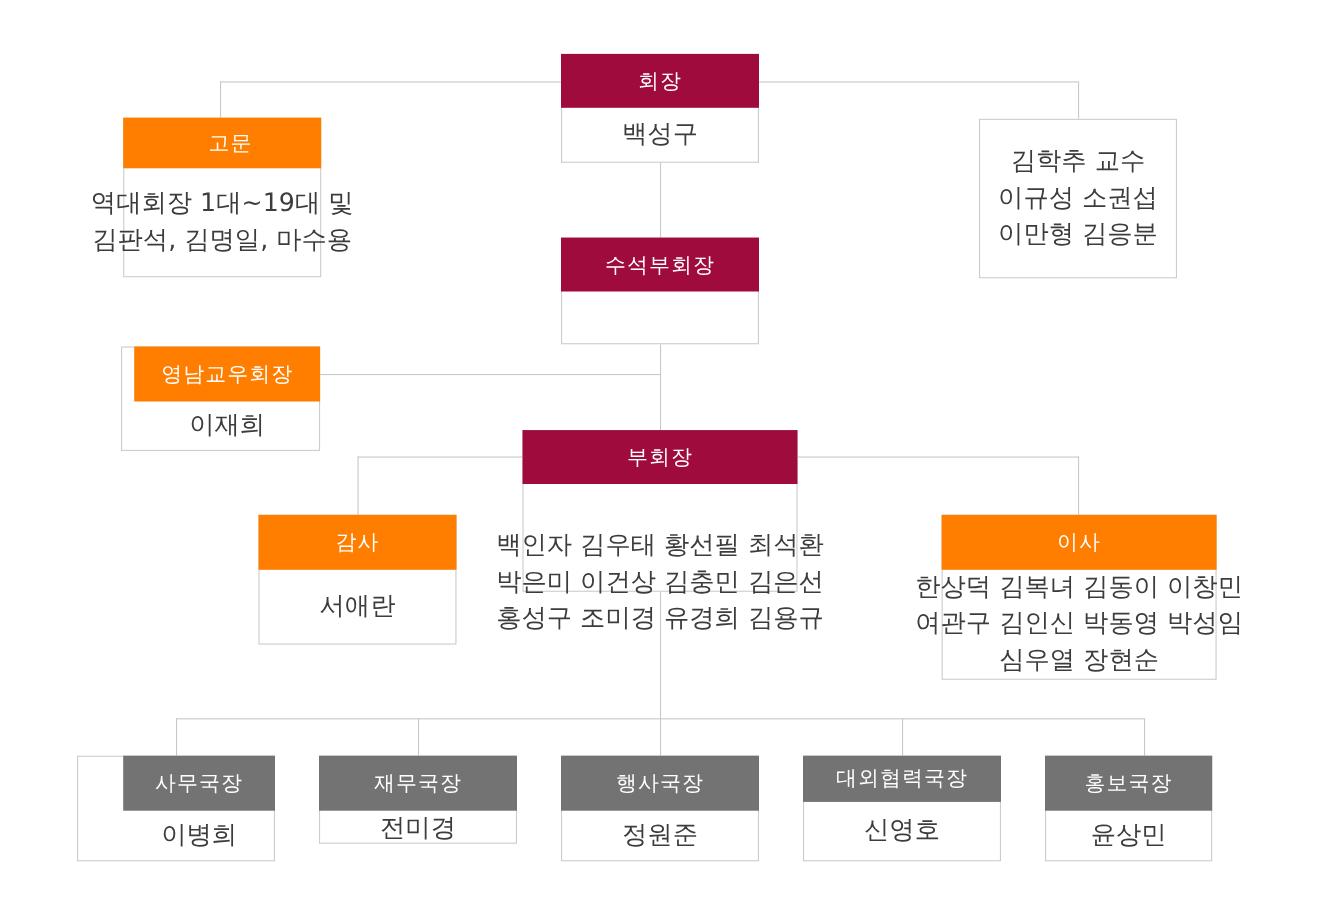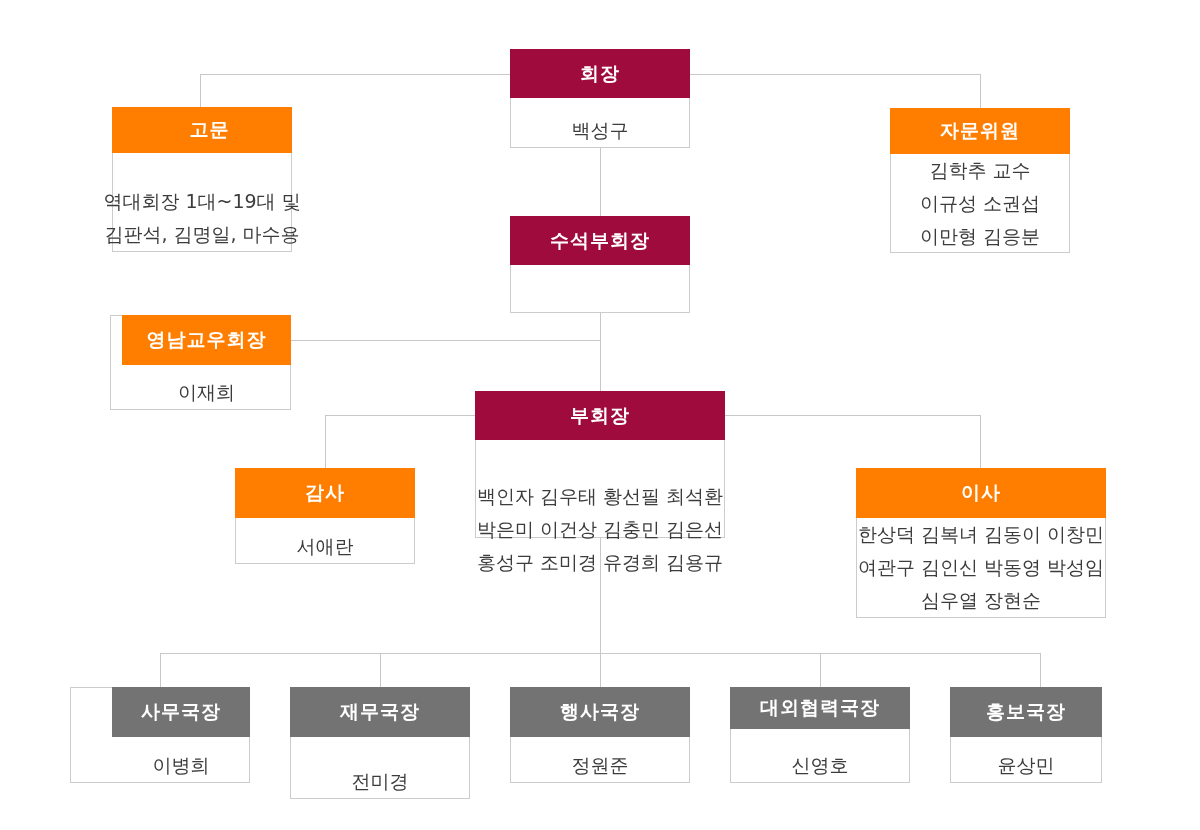--- a/index.html
+++ b/index.html
@@ -28,36 +28,36 @@
     flex-direction: column;
     text-align: center;
   }
   .box-header {
     margin: -1px -1px 0 -1px;
     flex: 0 0 auto;
     display: flex;
     align-items: center;
     justify-content: center;
     color: #ffffff;
-    font-weight: bold;
+    font-weight: normal;
     font-size: 19px;
     letter-spacing: 1px;
     text-align: center;
   }
   .maroon .box-header { background: var(--maroon, #9e0b3c); }
   .orange .box-header { background: var(--orange, #ff7e00); }
   .gray   .box-header { background: var(--gray, #737373); }
   .box-body {
     flex: 1 1 auto;
     display: flex;
     flex-direction: column;
     align-items: center;
-    justify-content: flex-end;
+    justify-content: center;
     color: #3c3c3c;
-    font-size: 19px;
+    font-size: 23px;
     line-height: 33px;
     white-space: nowrap;
   }
 </style>
 </head>
 <body>
 
 <div class="canvas">
 
   <div class="line" style="left:200px; top:74px;  width:310px; height:1px;"></div>
@@ -87,21 +87,20 @@
 
   <div class="box orange" style="left:112px; top:107px; width:180px; height:145px;">
     <div class="box-header" style="height:46px;padding-left:15px;">고문</div>
     <div class="box-body">
       <div>역대회장 1대~19대 및</div>
       <div>김판석, 김명일, 마수용</div>
     </div>
   </div>
 
   <div class="box orange" style="left:890px; top:108px; width:180px; height:145px;">
-    <div class="box-header" style="height:46px;">자문위원</div>
     <div class="box-body">
       <div>김학추 교수</div>
       <div>이규성 소권섭</div>
       <div>이만형 김응분</div>
     </div>
   </div>
 
   <div class="box maroon" style="left:510px; top:216px; width:180px; height:97px;">
     <div class="box-header" style="height:49px;">수석부회장</div>
     <div class="box-body"></div>
@@ -116,21 +115,21 @@
 
   <div class="box maroon" style="left:475px; top:391px; width:250px; height:147px;gap:40px;">
     <div class="box-header" style="height:49px;">부회장</div>
     <div class="box-body">
       <div>백인자 김우태 황선필 최석환</div>
       <div>박은미 이건상 김충민 김은선</div>
       <div>홍성구 조미경 유경희 김용규</div>
     </div>
   </div>
 
-  <div class="box orange" style="left:235px; top:468px; width:180px; height:96px;">
+  <div class="box orange" style="left:235px; top:468px; width:180px; height:118px;">
     <div class="box-header" style="height:50px;">감사</div>
     <div class="box-body">
       <div>서애란</div>
     </div>
   </div>
 
   <div class="box orange" style="left:856px; top:468px; width:250px; height:150px;">
     <div class="box-header" style="height:50px;">이사</div>
     <div class="box-body">
       <div>한상덕 김복녀 김동이 이창민</div>
@@ -139,21 +138,21 @@
     </div>
   </div>
 
   <div class="box gray" style="left:70px; top:687px; width:180px; height:96px;padding-left:42px;">
     <div class="box-header" style="height:50px;">사무국장</div>
     <div class="box-body">
       <div>이병희</div>
     </div>
   </div>
 
-  <div class="box gray" style="left:290px; top:687px; width:180px; height:112px;">
+  <div class="box gray" style="left:290px; top:687px; width:180px; height:80px;">
     <div class="box-header" style="height:50px;">재무국장</div>
     <div class="box-body">
       <div>전미경</div>
     </div>
   </div>
 
   <div class="box gray" style="left:510px; top:687px; width:180px; height:96px;">
     <div class="box-header" style="height:50px;">행사국장</div>
     <div class="box-body">
       <div>정원준</div>

